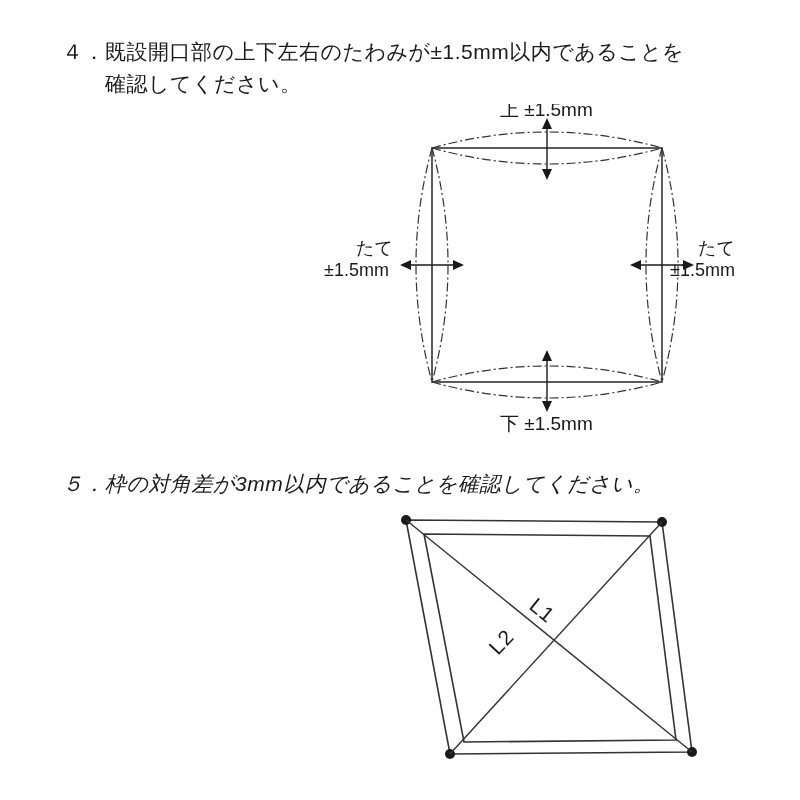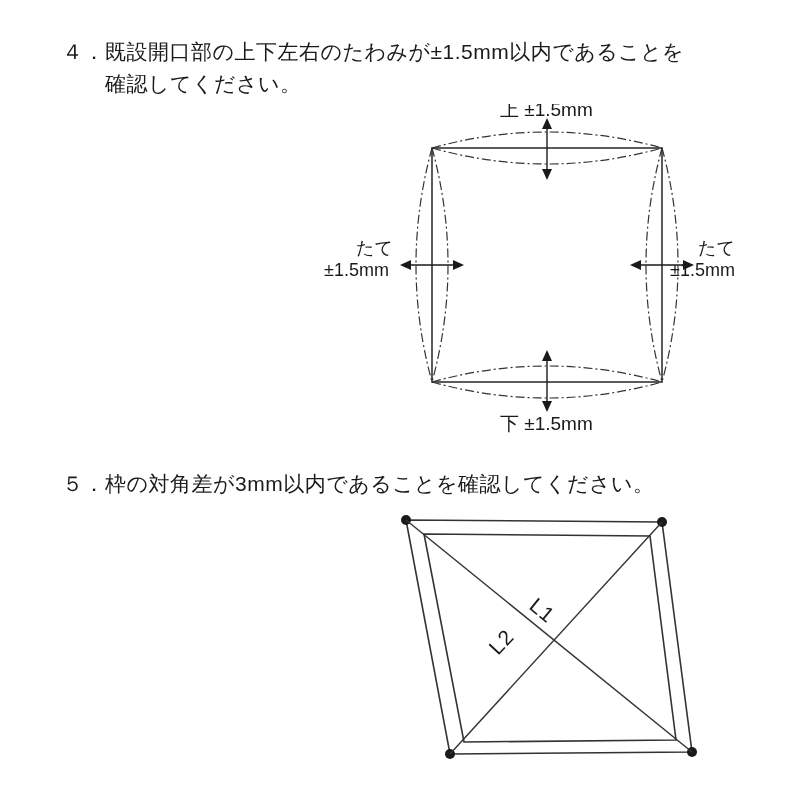--- a/index.html
+++ b/index.html
@@ -46,20 +46,21 @@
   
   .sec5-heading {
     position: absolute;
     left: 62px;
     top: 468px;
     width: 700px;
     font-size: 21px;
     line-height: 32px;
     letter-spacing: 0.5px;
     white-space: pre-wrap;
+    font-style: italic;
   }
 
   .sec5-fig {
     position: absolute;
     left: 380px;
     top: 508px;
     width: 340px;
     height: 270px;
   }
   .sec5-fig svg { display: block; }

